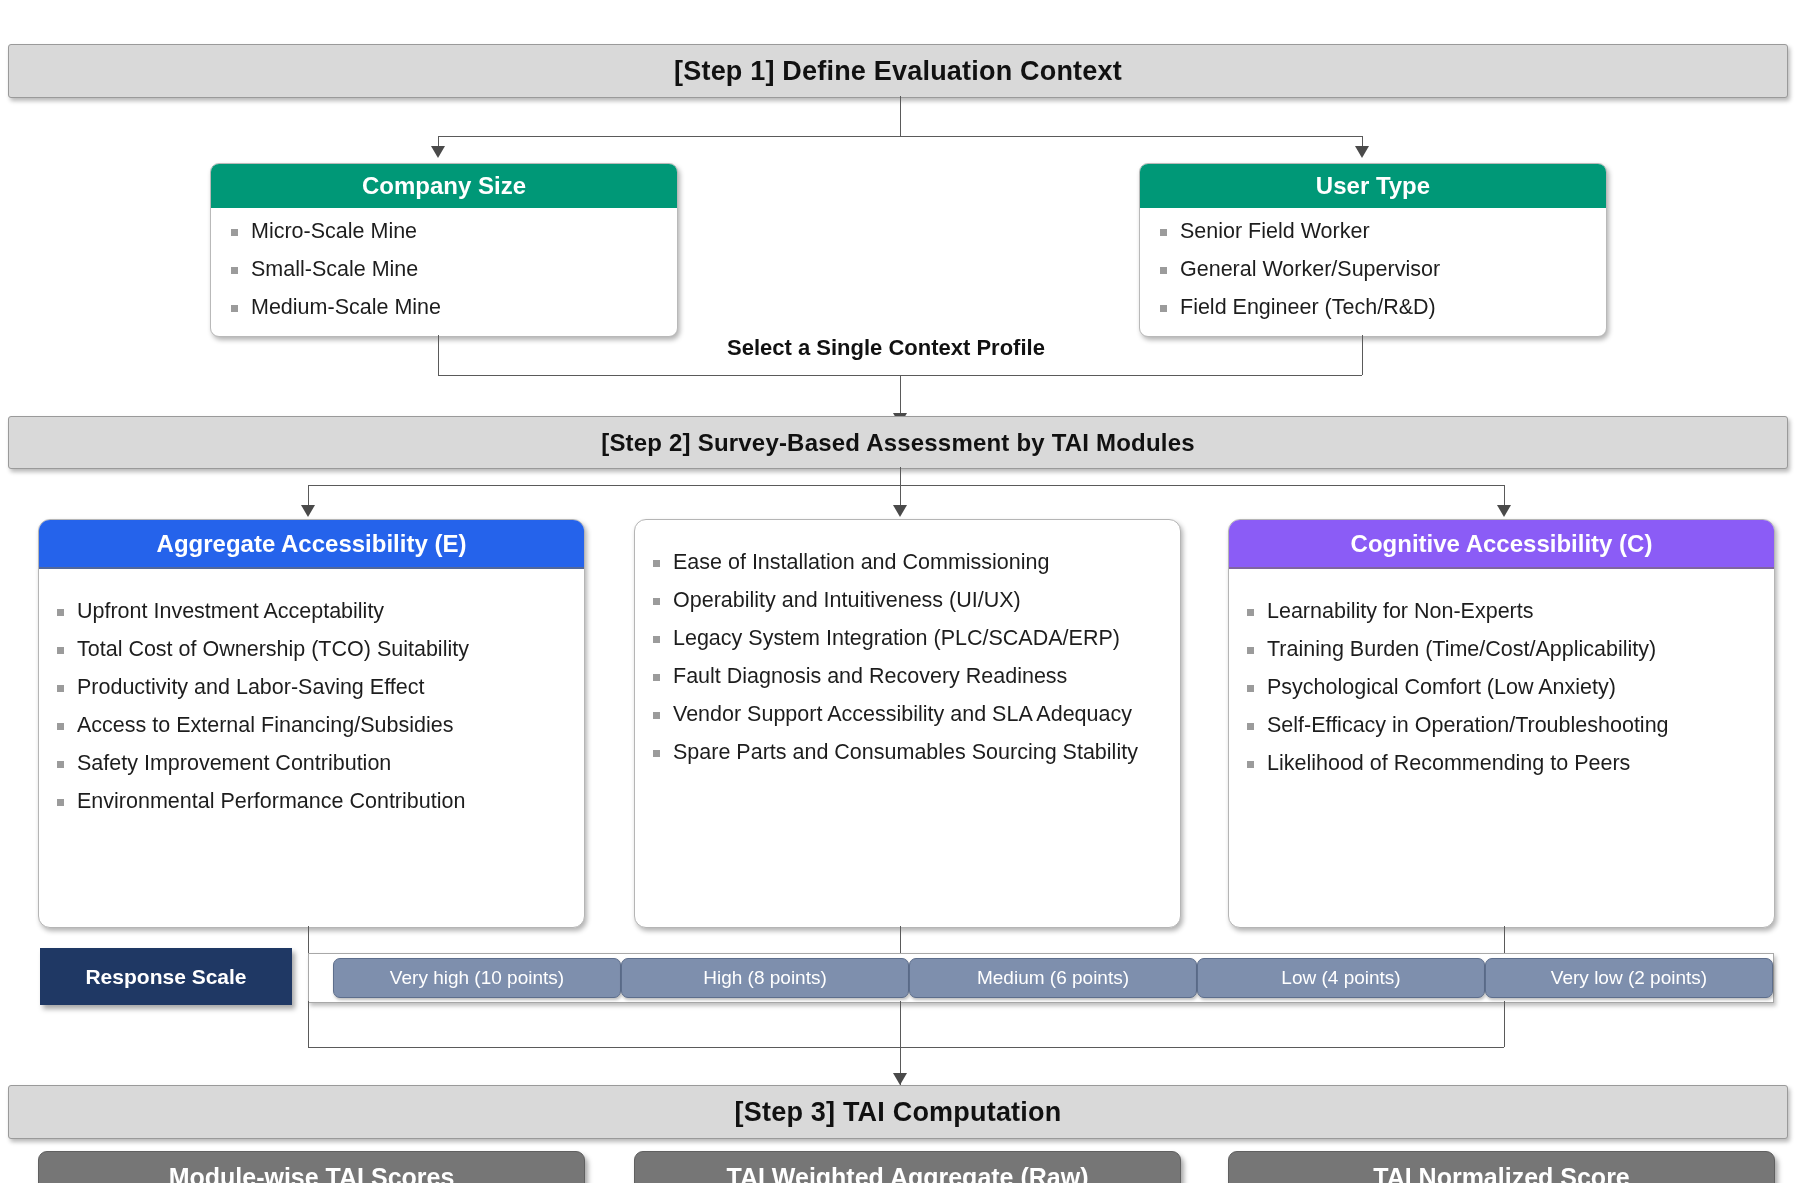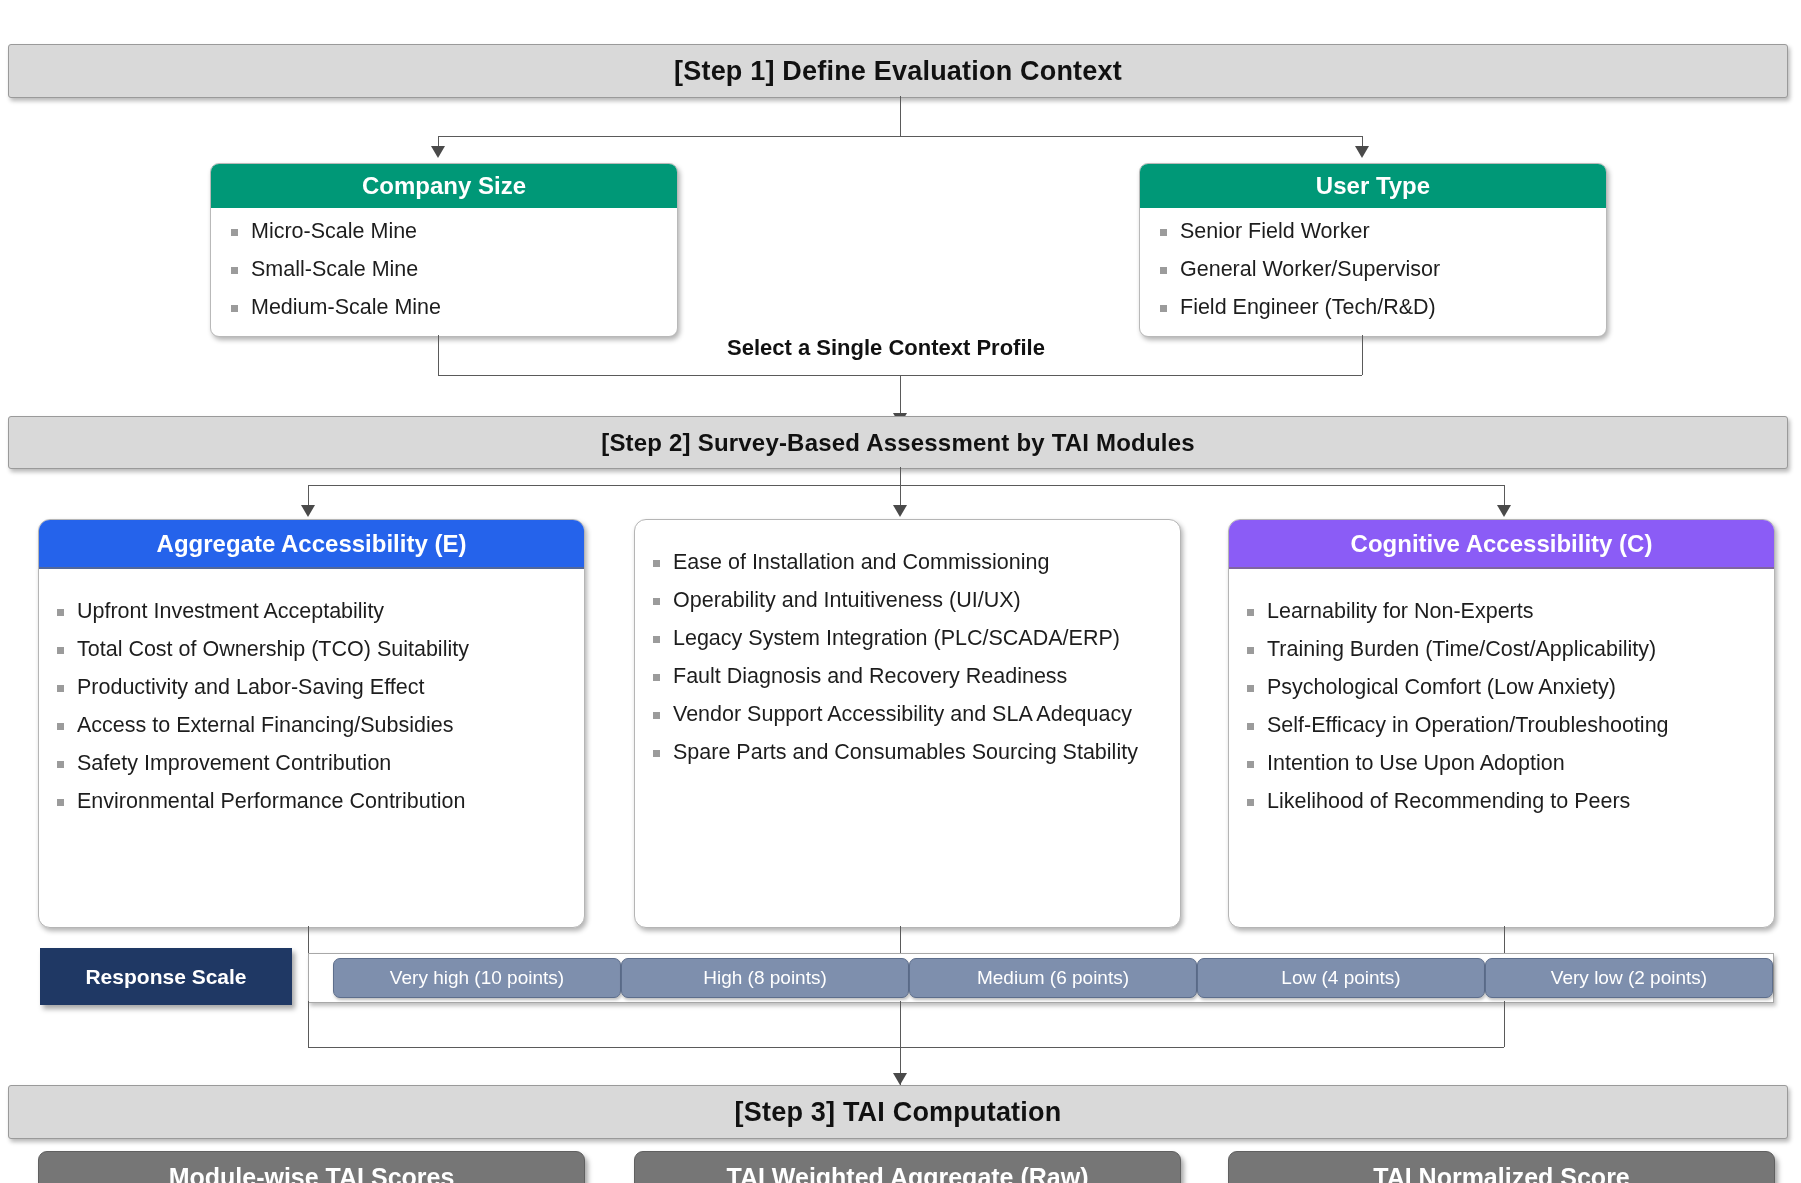--- a/index.html
+++ b/index.html
@@ -269,21 +269,20 @@
   <div class="mod-card" style="left:1228px; top:489px; width:545px; height:407px;">
     <div class="card-head" style="background:#8B5CF6;">
       <span>Cognitive Accessibility (C)</span>
     </div>
     <div class="card-body">
       <ul class="bullets">
         <li><span>Learnability for Non-Experts</span></li>
         <li><span>Training Burden (Time/Cost/Applicability)</span></li>
         <li><span>Psychological Comfort (Low Anxiety)</span></li>
         <li><span>Self-Efficacy in Operation/Troubleshooting</span></li>
-        <li><span>Intention to Use Upon Adoption</span></li>
         <li><span>Likelihood of Recommending to Peers</span></li>
       </ul>
     </div>
   </div>
 
   <div class="vline" style="left:308px; top:896px; height:75px;"></div>
   <div class="vline" style="left:900px; top:896px; height:75px;"></div>
   <div class="vline" style="left:1504px; top:896px; height:75px;"></div>
 
   <div class="scale-track" style="left:308px; top:923px; width:1440px; height:48px;">

